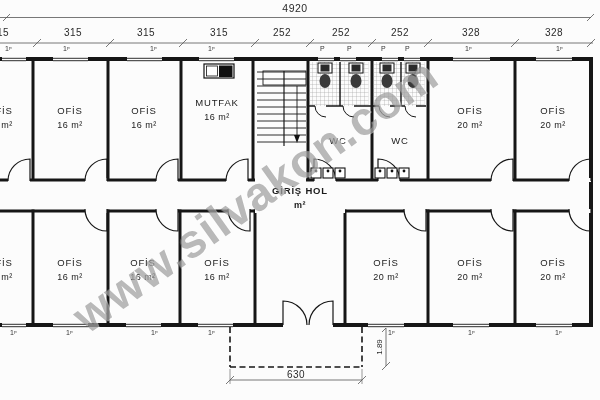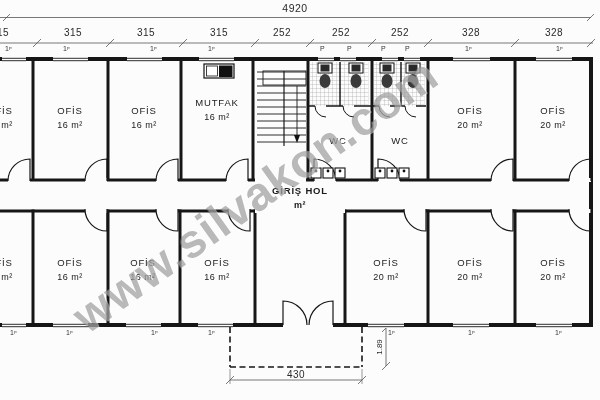--- a/index.html
+++ b/index.html
@@ -308,18 +308,18 @@
     </div>
   <div class="lbl" style="left:470px;top:256px">
       <div>OFİS</div>
       <div class="area">20 m²</div>
     </div>
   <div class="lbl" style="left:553px;top:256px">
       <div>OFİS</div>
       <div class="area">20 m²</div>
     </div>
 
-  <div class="dim" style="left:296px;top:369px">430</div>
+  <div class="dim" style="left:296px;top:369px">630</div>
   <div class="vdim" style="left:379px;top:347px">1.89</div>
 
   <div class="wm">www.silvakon.com</div>
 
 </div>
 
 </body></html>

